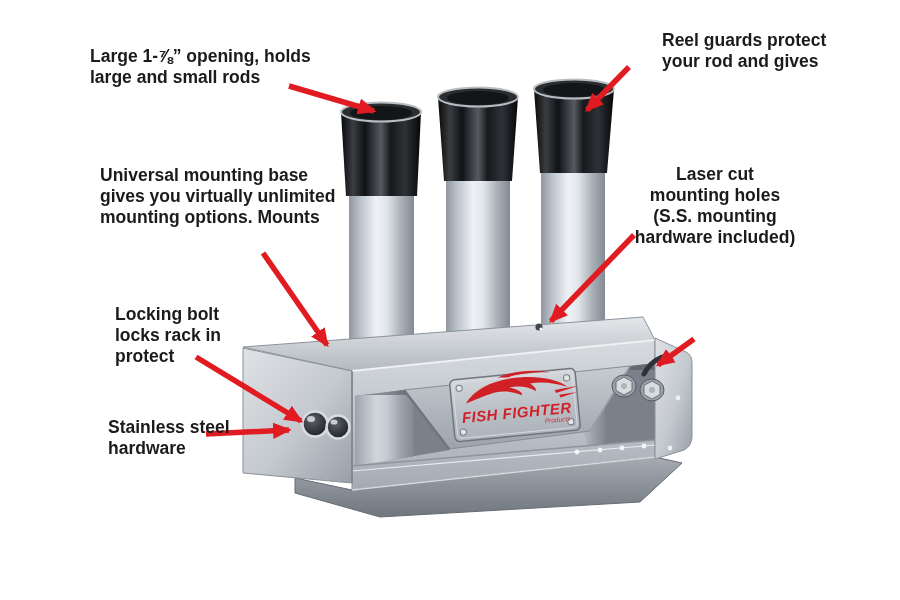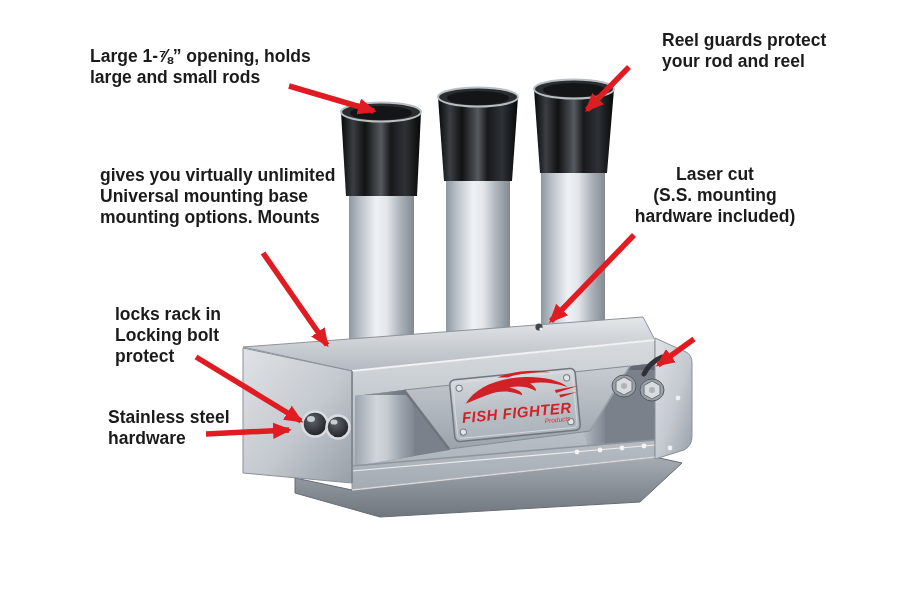--- a/index.html
+++ b/index.html
@@ -194,40 +194,41 @@
     </g>
   </svg>
 
   <div class="callout" style="left:90px;top:46px">
     <div>Large 1-⅞” opening, holds</div>
     <div>large and small rods</div>
   </div>
 
   <div class="callout" style="left:662px;top:30px">
     <div>Reel guards protect</div>
-    <div>your rod and reel</div>
+    <div>your rod and gives</div>
   </div>
 
   <div class="callout" style="left:100px;top:165px">
+    <div>Universal mounting base</div>
     <div>gives you virtually unlimited</div>
-    <div>Universal mounting base</div>
     <div>mounting options. Mounts</div>
   </div>
 
   <div class="callout center" style="left:626px;top:164px;width:178px">
     <div>Laser cut</div>
+    <div>mounting holes</div>
     <div>(S.S. mounting</div>
     <div>hardware included)</div>
   </div>
 
 
   <div class="callout" style="left:115px;top:304px">
+    <div>Locking bolt</div>
     <div>locks rack in</div>
-    <div>Locking bolt</div>
     <div>protect</div>
   </div>
 
-  <div class="callout" style="left:108px;top:407px">
+  <div class="callout" style="left:108px;top:417px">
     <div>Stainless steel</div>
     <div>hardware</div>
   </div>
 
 </div>
 
 </body></html>

